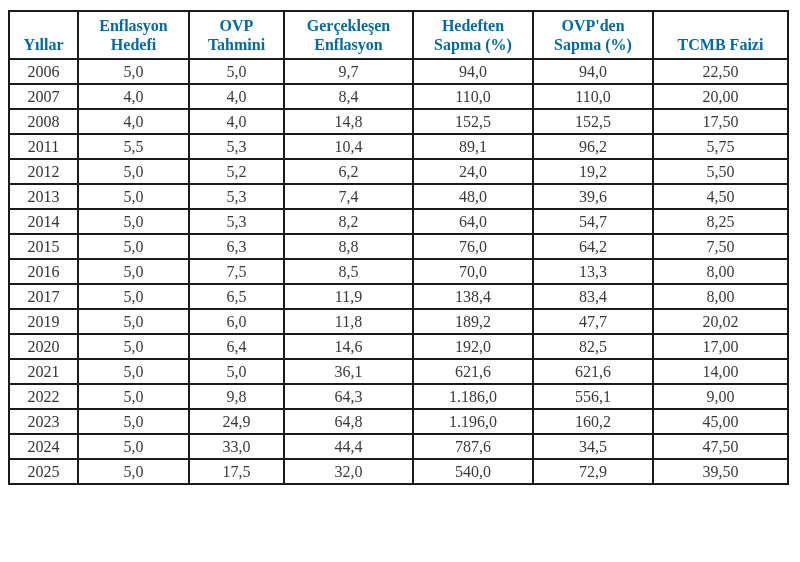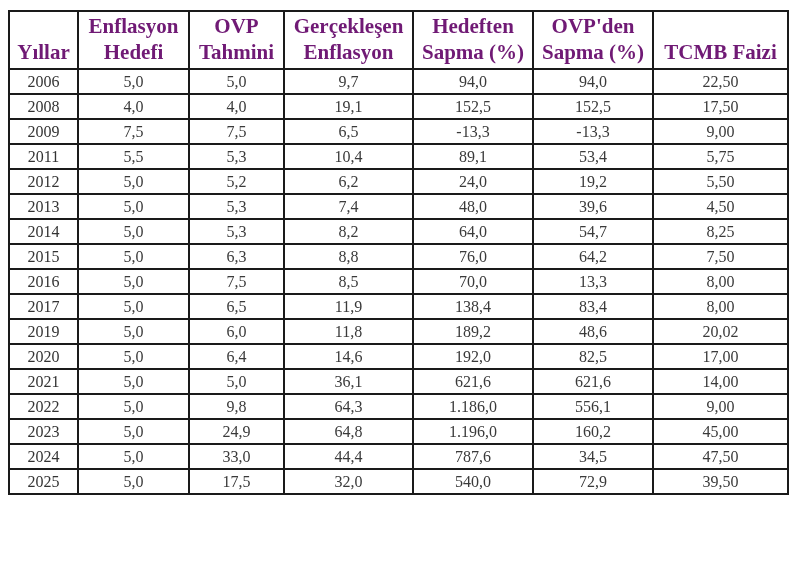--- a/index.html
+++ b/index.html
@@ -23,23 +23,23 @@
   }
   table.data-table th,
   table.data-table td {
     border: 2px solid #1a1a1a;
     text-align: center;
     overflow: hidden;
     white-space: nowrap;
   }
   table.data-table th {
     font-weight: bold;
-    font-size: 21px;
+    font-size: 16px;
     line-height: 1.22;
-    color: #701a75;
+    color: #0369a1;
     vertical-align: bottom;
     padding: 2px 1px 3px 1px;
     height: 48px;
   }
   table.data-table td {
     font-weight: normal;
     font-size: 16px;
     color: #3a3a3a;
     vertical-align: middle;
     padding: 0 2px;
@@ -86,44 +86,44 @@
         <tr>
           <td class="year-cell">2006</td>
           <td>5,0</td>
           <td>5,0</td>
           <td>9,7</td>
           <td>94,0</td>
           <td>94,0</td>
           <td>22,50</td>
         </tr>
         <tr>
+          <td class="year-cell">2007</td>
+          <td>4,0</td>
+          <td>4,0</td>
+          <td>8,4</td>
+          <td>110,0</td>
+          <td>110,0</td>
+          <td>20,00</td>
+        </tr>
+        <tr>
           <td class="year-cell">2008</td>
           <td>4,0</td>
           <td>4,0</td>
-          <td>19,1</td>
+          <td>14,8</td>
           <td>152,5</td>
           <td>152,5</td>
           <td>17,50</td>
-        </tr>
-        <tr>
-          <td class="year-cell">2009</td>
-          <td>7,5</td>
-          <td>7,5</td>
-          <td>6,5</td>
-          <td>-13,3</td>
-          <td>-13,3</td>
-          <td>9,00</td>
         </tr>
         <tr>
           <td class="year-cell">2011</td>
           <td>5,5</td>
           <td>5,3</td>
           <td>10,4</td>
           <td>89,1</td>
-          <td>53,4</td>
+          <td>96,2</td>
           <td>5,75</td>
         </tr>
         <tr>
           <td class="year-cell">2012</td>
           <td>5,0</td>
           <td>5,2</td>
           <td>6,2</td>
           <td>24,0</td>
           <td>19,2</td>
           <td>5,50</td>
@@ -172,21 +172,21 @@
           <td>138,4</td>
           <td>83,4</td>
           <td>8,00</td>
         </tr>
         <tr>
           <td class="year-cell">2019</td>
           <td>5,0</td>
           <td>6,0</td>
           <td>11,8</td>
           <td>189,2</td>
-          <td>48,6</td>
+          <td>47,7</td>
           <td>20,02</td>
         </tr>
         <tr>
           <td class="year-cell">2020</td>
           <td>5,0</td>
           <td>6,4</td>
           <td>14,6</td>
           <td>192,0</td>
           <td>82,5</td>
           <td>17,00</td>

